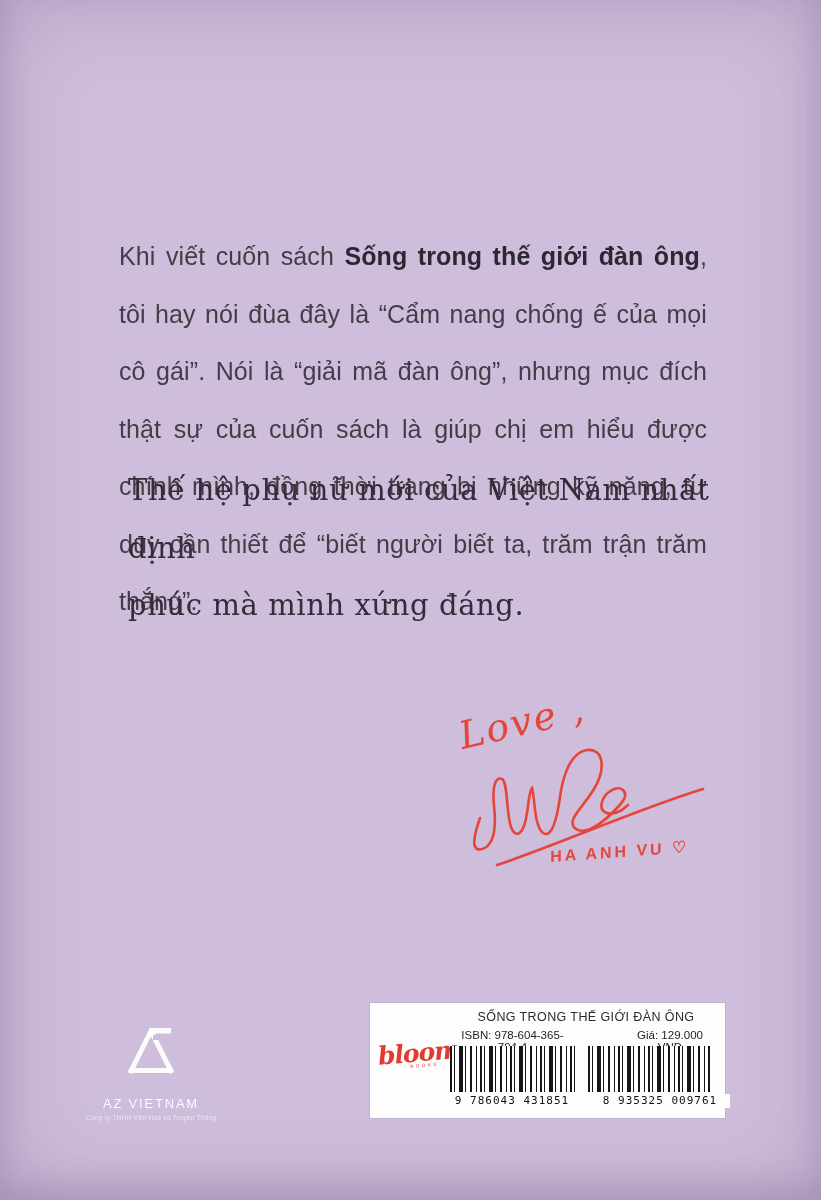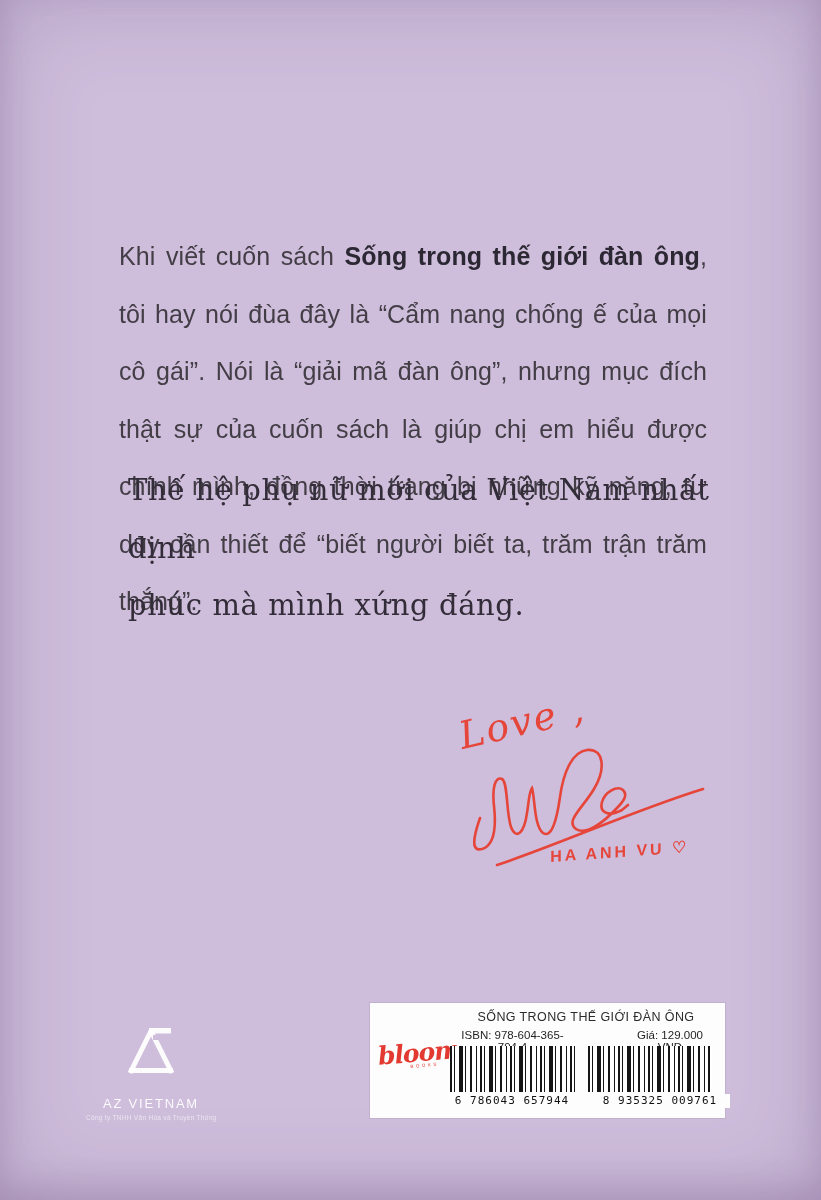--- a/index.html
+++ b/index.html
@@ -121,17 +121,17 @@
     <div class="bbox-price">Giá: 129.000 VNĐ</div>
 
     <div class="bloom" style="color:#e23a31">
       <div class="bloom-word">bloom</div>
       <div class="bloom-sub">BOOKS</div>
     </div>
 
     <div class="bars bars-left"></div>
     <div class="bars bars-right"></div>
 
-    <div class="digits digits-left">6 786043 657944</div>
+    <div class="digits digits-left">9 786043 431851</div>
     <div class="digits digits-right">8 935325 009761</div>
   </div>
 
 </div>
 
 </body></html>

